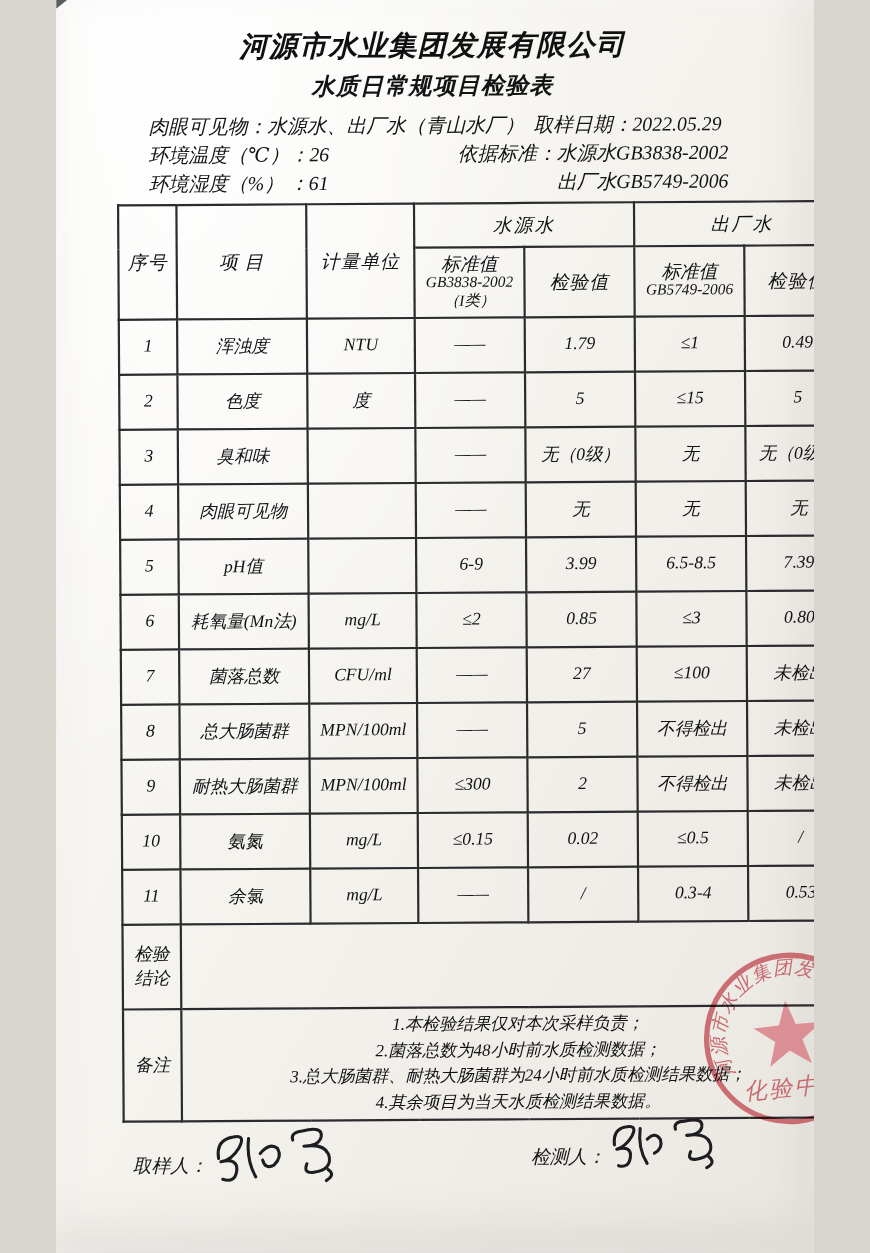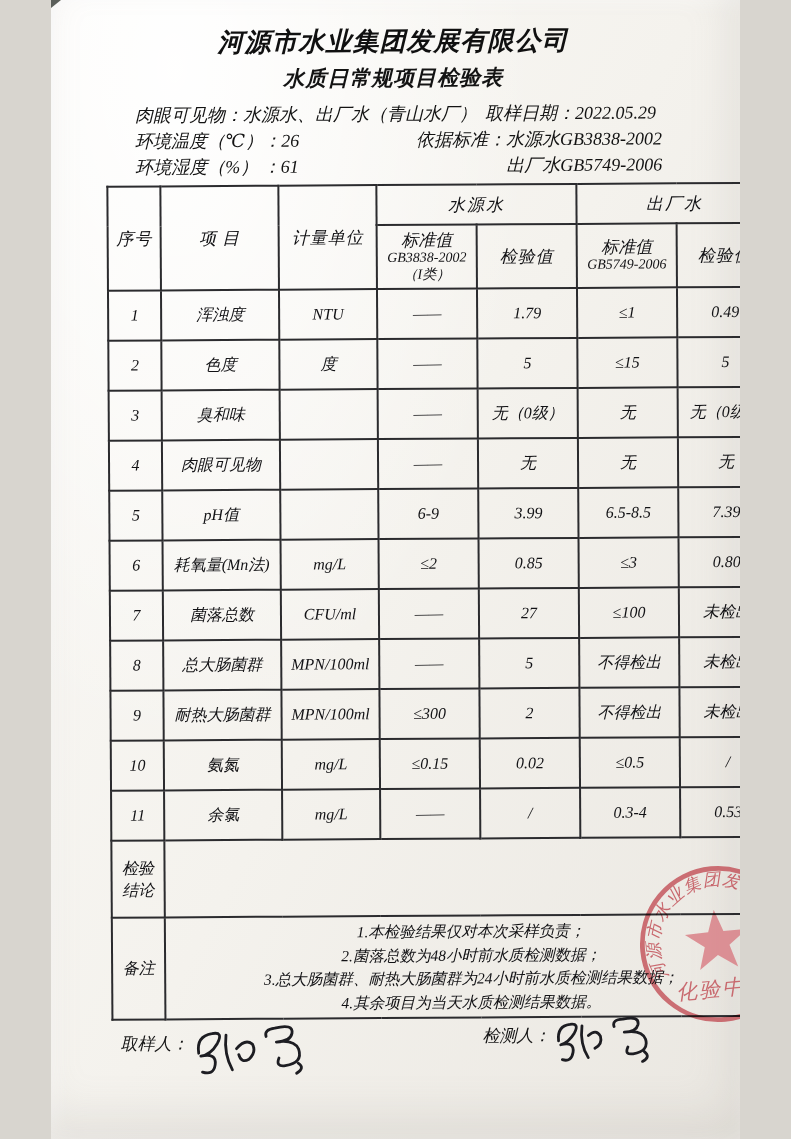--- a/index.html
+++ b/index.html
@@ -45,21 +45,21 @@
   td.item-cell{text-align:left;padding-left:9px;}
   tr.concl-row{height:77px;}
   td.vlabel span{display:block;font-size:16px;line-height:22px;}
   tr.remark-row{height:102px;}
   td.remarks{text-align:left;padding:5px 8px 5px 10px;font-size:15.5px;line-height:23.5px;}
   td.remarks div{white-space:nowrap;}
   .sig-area{position:absolute;top:1008px;left:0;width:791px;height:90px;}
   .sig-group{position:absolute;display:flex;align-items:flex-start;}
   .sig-group.sampler{left:66px;top:12px;}
   .sig-group.tester{left:428px;top:6px;}
-  .sig-label{font-size:17px;margin-top:11px;white-space:nowrap;}
+  .sig-label{font-size:17px;margin-top:27px;white-space:nowrap;}
   .sig-svg{margin-left:2px;}
   .sig-svg path{fill:none;stroke:#1d1d22;stroke-width:2.8;stroke-linecap:round;stroke-linejoin:round;}
   .stamp{
     position:absolute;left:580px;top:862px;width:168px;height:168px;
     transform:rotate(-5deg);
     mix-blend-mode:multiply;opacity:.92;
   }
 </style>
 </head>
 <body>

